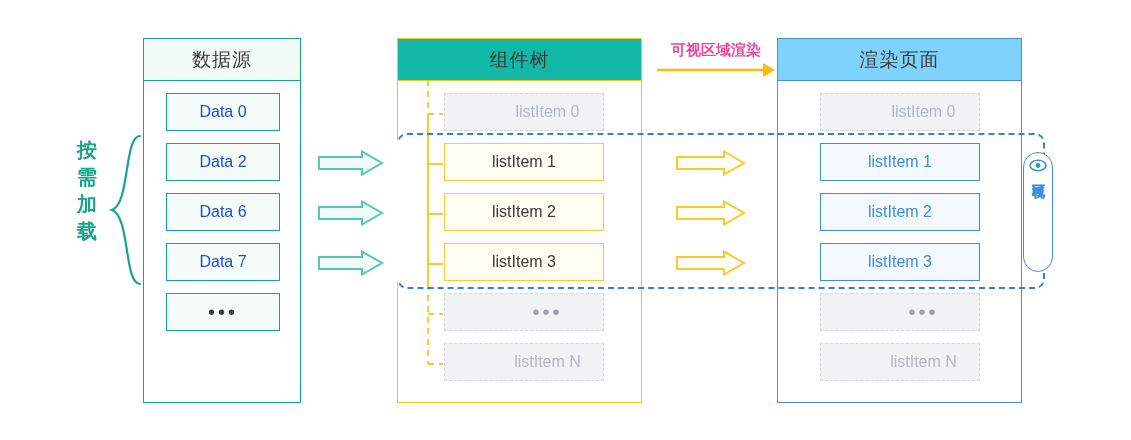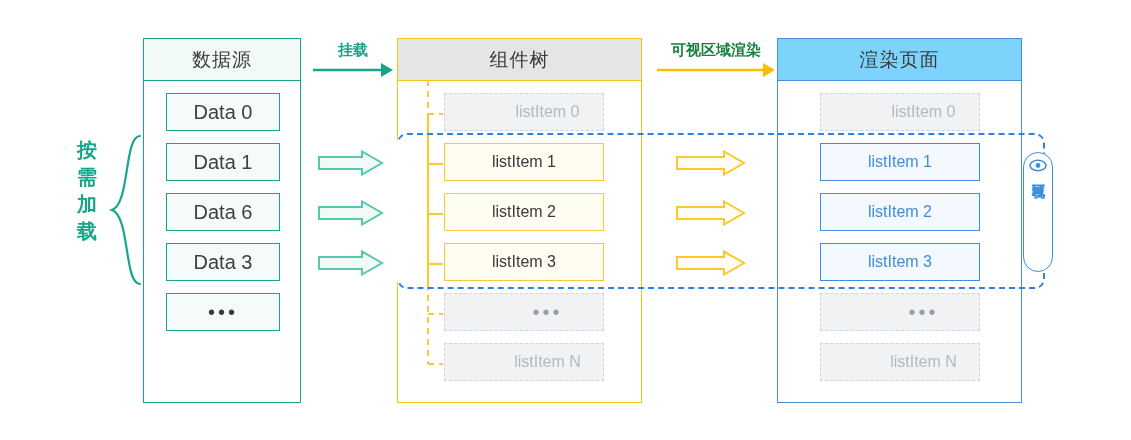--- a/index.html
+++ b/index.html
@@ -19,26 +19,26 @@
   }
   .col-body{position:absolute;left:0;top:42px;width:100%;bottom:0;box-sizing:border-box;}
 
   
   #col-data{left:143px;width:158px;border:1.6px solid #17a589;background:#ffffff;padding-left:37px;}
   #col-data .col-head{background:#f2faf7;border-bottom:1.6px solid #17a589;}
   .item-green{
     position:absolute;left:22px;width:114px;height:38px;box-sizing:border-box;
     border:1.5px solid #17a589;background:#f4fbf8;
     display:flex;align-items:center;justify-content:center;
-    font-size:20px;color:#404040;
+    font-size:16px;color:#1d4ed8;
   }
 
   
   #col-tree{left:397px;width:245px;border:1.6px solid #f5c518;background:#ffffff;}
-  #col-tree .col-head{background:#e5e5e5;border-bottom:1.6px solid #f5c518;font-family:Liberation Serif, serif;}
+  #col-tree .col-head{background:#14b8a6;border-bottom:1.6px solid #f5c518;font-family:Liberation Serif, serif;}
   .item-yellow{
     position:absolute;left:46px;width:160px;height:38px;box-sizing:border-box;
     border:1.6px solid #f9c93c;background:#fffcf2;
     display:flex;align-items:center;justify-content:center;
     font-size:16px;color:#3a3a3a;
   }
 
   
   #col-page{left:777px;width:245px;border:1.6px solid #4a90d9;background:#ffffff;}
   #col-page .col-head{background:#7dd3fc;border-bottom:1.6px solid #4a90d9;}
@@ -69,21 +69,21 @@
   }
   #ondemand-brace{position:absolute;left:100px;top:134px;width:42px;height:152px;}
 
   
   .flow{position:absolute;text-align:center;}
   .flow .flow-label{font-size:15px;font-weight:bold;line-height:18px;}
   .flow svg{display:block;}
   #flow-mount{left:311px;top:41px;width:84px;}
   #flow-mount .flow-label{color:#17a589;}
   #flow-render{left:655px;top:41px;width:122px;}
-  #flow-render .flow-label{color:#15803d;}
+  #flow-render .flow-label{color:#ec4899;}
 
   
   .block-arrow{position:absolute;}
 
   
   #viewport-box{
     position:absolute;left:397px;top:133px;width:648px;height:156px;
     box-sizing:border-box;border:2.6px dashed #2f80e0;border-radius:10px;
     pointer-events:none;
   }
@@ -117,34 +117,27 @@
     <div>载</div>
   </div>
   <svg id="ondemand-brace" viewBox="0 0 42 152">
     <path d="M40 2 C24 2 30 70 12 76 C30 82 24 150 40 150" fill="none" stroke="#17a589" stroke-width="2.2" stroke-linecap="round"></path>
   </svg>
 
   <div class="col" id="col-data">
     <div class="col-head">数据源</div>
     <div class="col-body">
       <div class="item-green" style="top:12px">Data 0</div>
-      <div class="item-green" style="top:62px">Data 1</div>
+      <div class="item-green" style="top:62px">Data 2</div>
       <div class="item-green" style="top:112px">Data 6</div>
-      <div class="item-green" style="top:162px">Data 3</div>
+      <div class="item-green" style="top:162px">Data 7</div>
       <div class="item-green dots dots-green" style="top:212px">•••</div>
     </div>
   </div>
 
-  <div class="flow" id="flow-mount">
-    <div class="flow-label">挂载</div>
-    <svg width="84" height="22">
-      <line x1="2" y1="11" x2="70" y2="11" stroke="#17a589" stroke-width="2.4"></line>
-      <path d="M70 4 L82 11 L70 18 Z" fill="#17a589"></path>
-    </svg>
-  </div>
 
   <svg class="block-arrow" style="left:318px;top:150px;" width="66" height="26">
     <path d="M1 7 L44 7 L44 1.5 L64 13 L44 24.5 L44 19 L1 19 Z" fill="#f2faf7" stroke="#57c9ac" stroke-width="2"></path>
   </svg>
   <svg class="block-arrow" style="left:318px;top:200px;" width="66" height="26">
     <path d="M1 7 L44 7 L44 1.5 L64 13 L44 24.5 L44 19 L1 19 Z" fill="#f2faf7" stroke="#57c9ac" stroke-width="2"></path>
   </svg>
   <svg class="block-arrow" style="left:318px;top:250px;" width="66" height="26">
     <path d="M1 7 L44 7 L44 1.5 L64 13 L44 24.5 L44 19 L1 19 Z" fill="#f2faf7" stroke="#57c9ac" stroke-width="2"></path>
   </svg>

